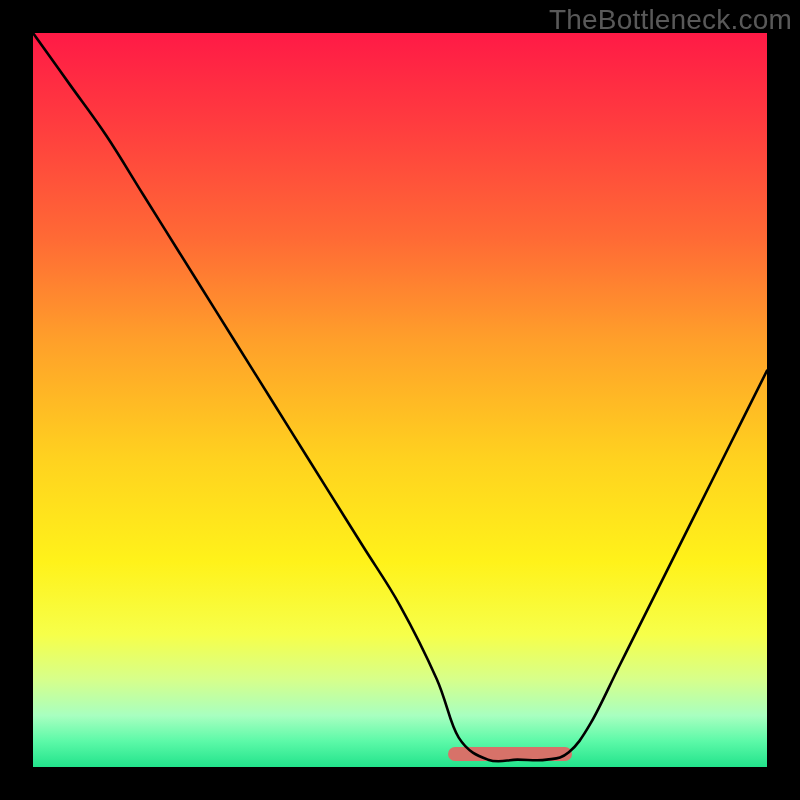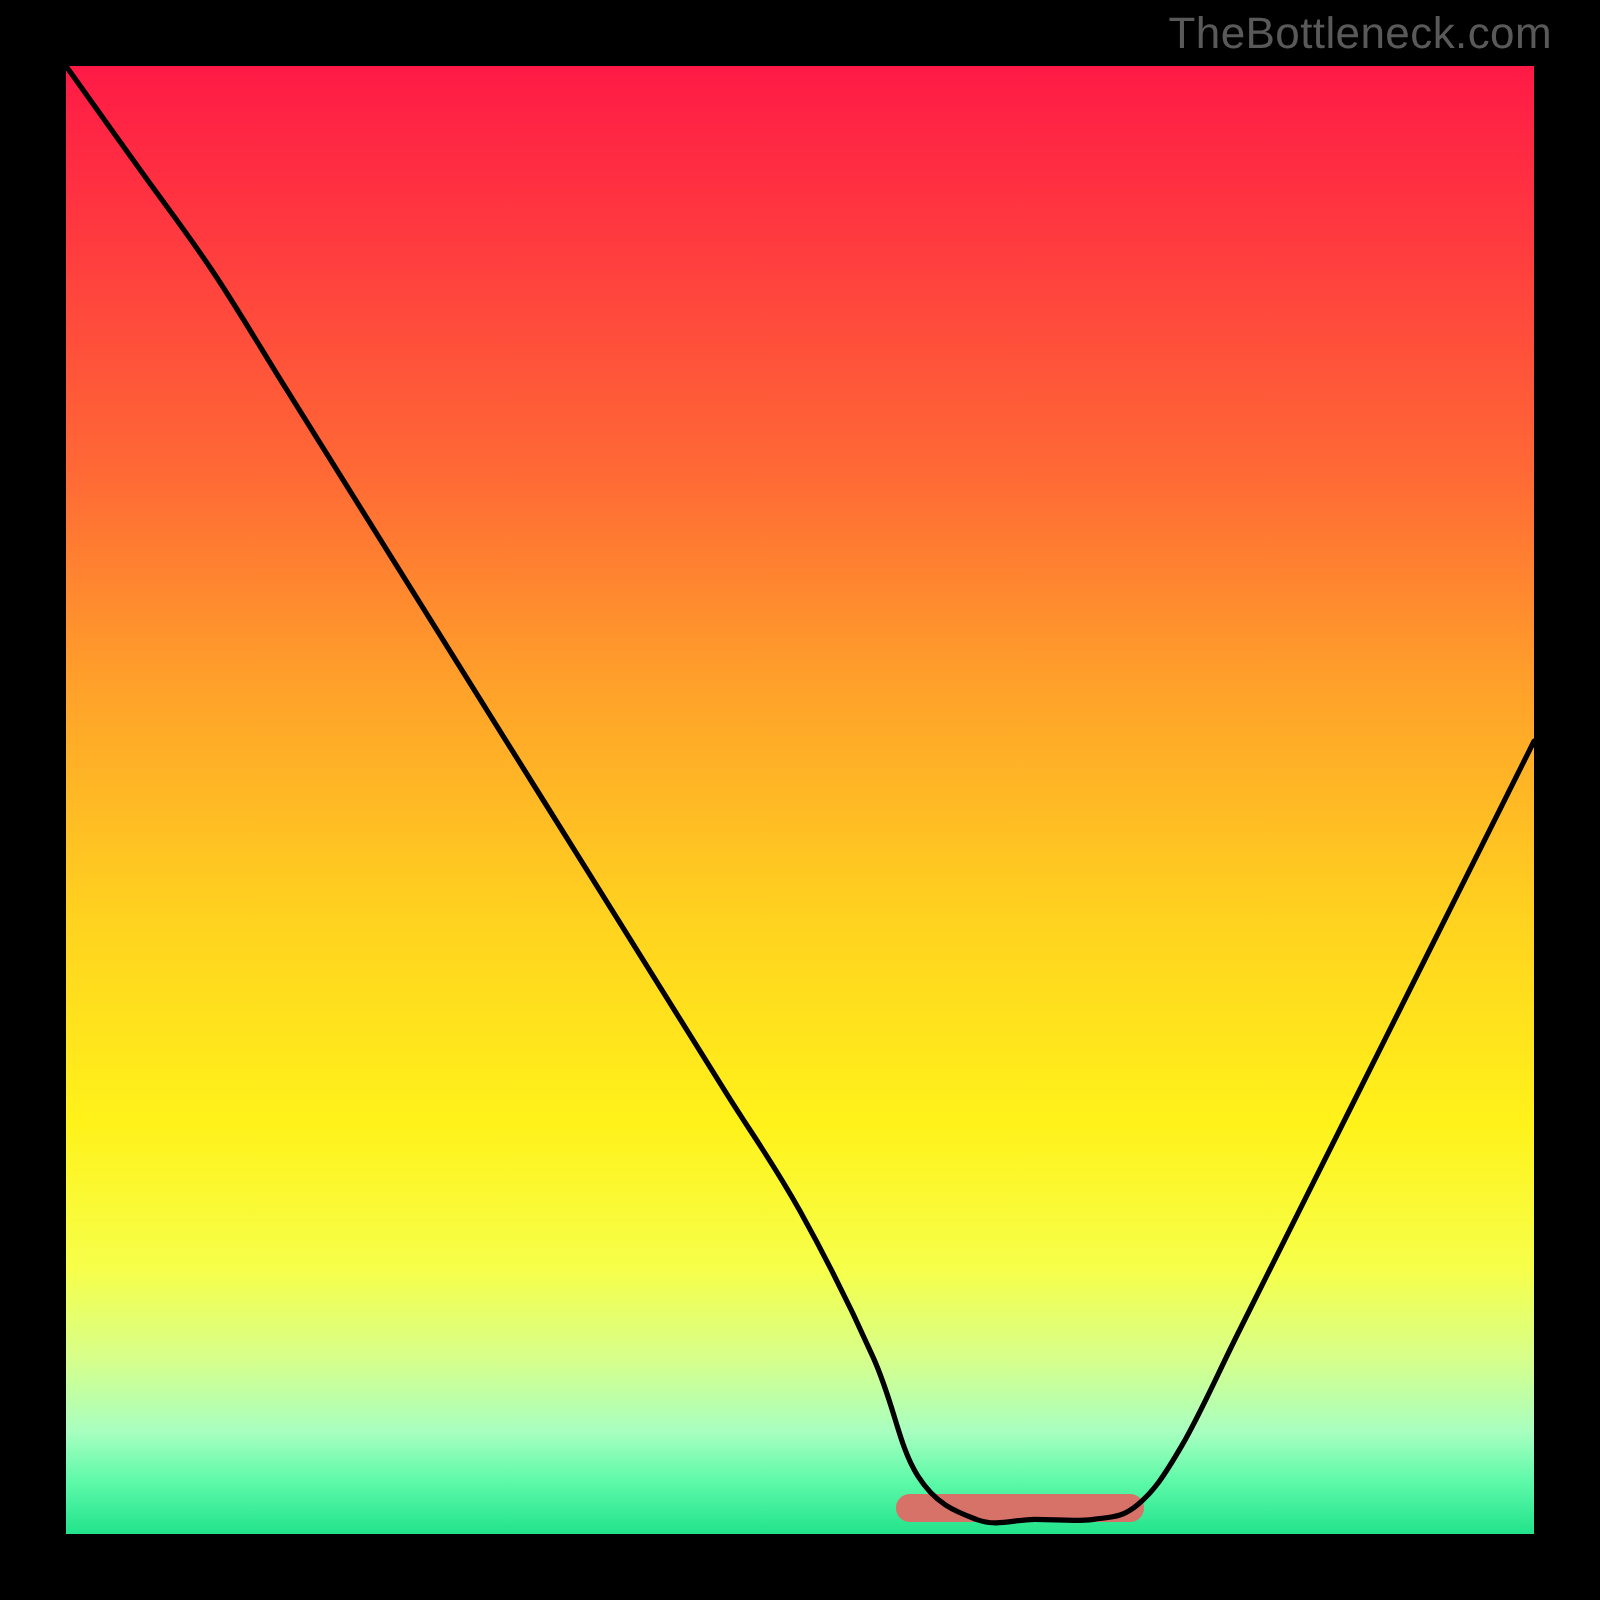--- a/index.html
+++ b/index.html
@@ -6,24 +6,24 @@
   html, body { width: 800px; height: 800px; overflow: hidden; background: #000; }
   .container {
     position: relative;
     width: 800px;
     height: 800px;
     background: #000;
   }
   .watermark {
     position: absolute;
     top: 4px;
-    right: 24px;
+    right: 8px;
     color: #595959;
     font-family: Arial, sans-serif;
-    font-size: 22px;
+    font-size: 28px;
     font-weight: 400;
     letter-spacing: 0.2px;
     z-index: 5;
   }
   .plot-area {
     position: absolute;
     left: 33px;
     top: 33px;
     width: 734px;
     height: 734px;

